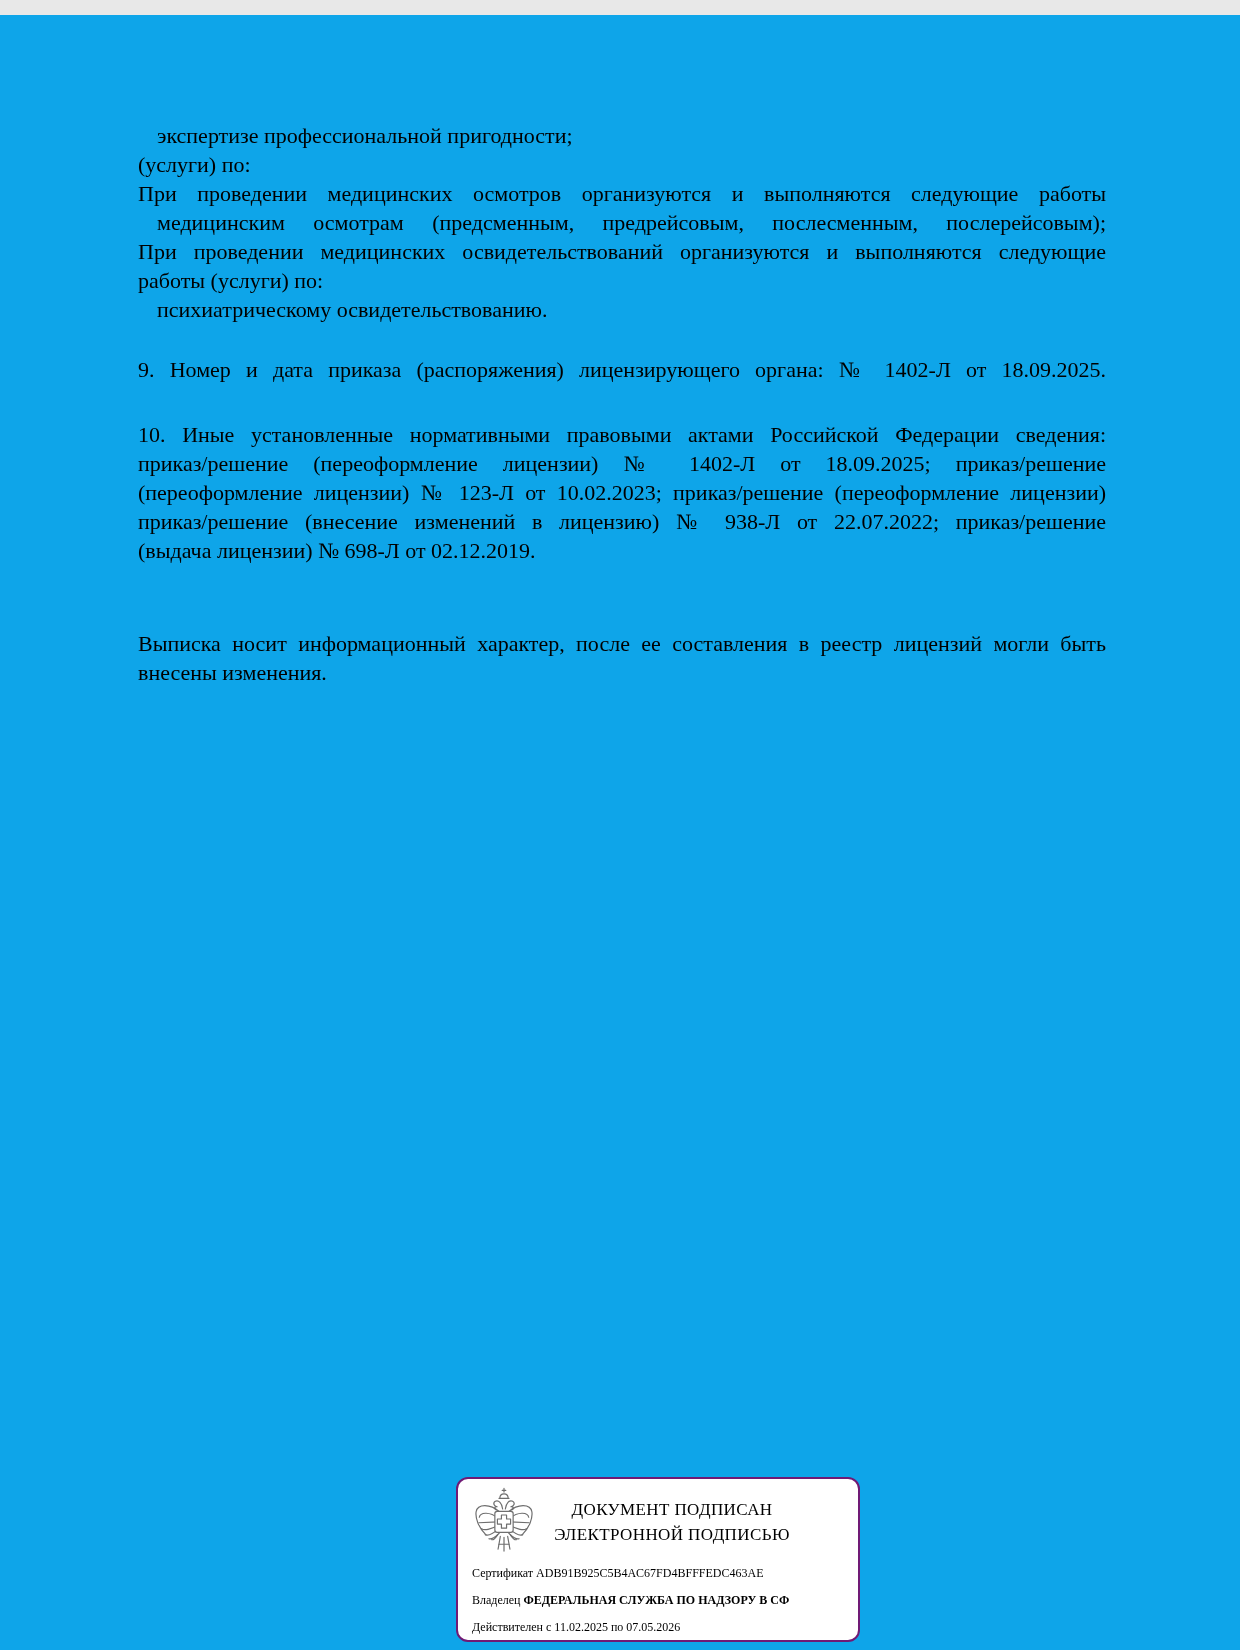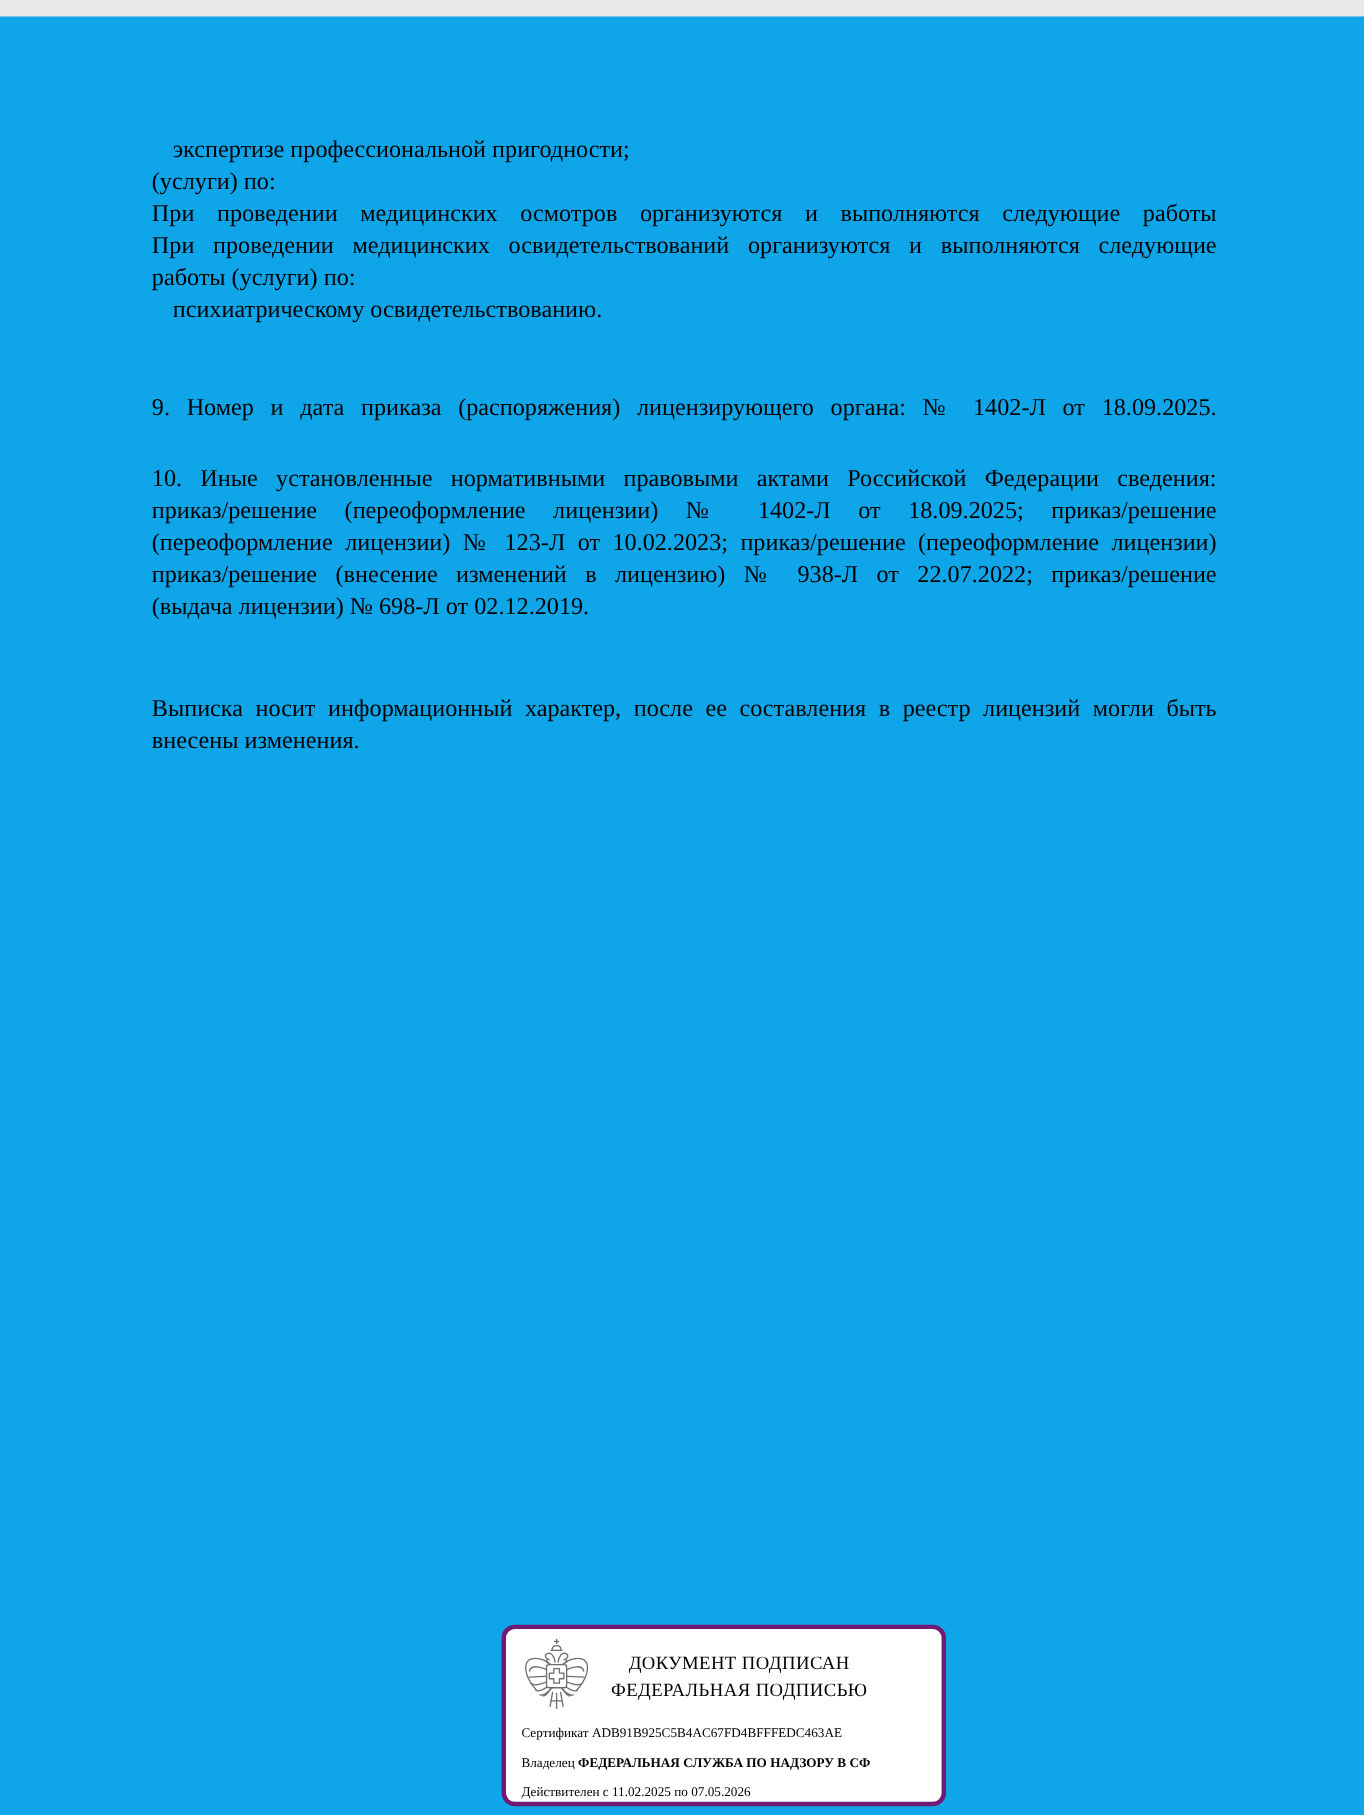--- a/index.html
+++ b/index.html
@@ -32,21 +32,21 @@
   .line.indent { padding-left: 19px; }
 
   
   .stamp {
     position: absolute;
     left: 456px;
     top: 1462px;
     width: 404px;
     height: 165px;
     box-sizing: border-box;
-    border: 4px solid #701a75;
+    border: 2px solid #701a75;
     border-radius: 12px;
     background: #ffffff;
     overflow: hidden;
   }
   .stamp-top {
     display: flex;
     align-items: flex-start;
     padding: 6px 10px 0 14px;
     height: 72px;
   }
@@ -72,20 +72,21 @@
 </head>
 <body>
 
 <div class="page">
 
   <div class="doc-body">
       <div class="paragraph" style="top: 106px;">
         <div class="line indent">экспертизе профессиональной пригодности;</div>
         <div class="line">(услуги) по:</div>
         <div class="line fill">При проведении медицинских осмотров организуются и выполняются следующие работы</div>
+        <div class="line indent fill">медицинским осмотрам (предсменным, предрейсовым, послесменным, послерейсовым);</div>
         <div class="line fill">При проведении медицинских освидетельствований организуются и выполняются следующие</div>
         <div class="line">работы (услуги) по:</div>
         <div class="line indent">психиатрическому освидетельствованию.</div>
       </div>
       <div class="paragraph" style="top: 340px;">
         <div class="line fill">9. Номер и дата приказа (распоряжения) лицензирующего органа: № 1402-Л от 18.09.2025.</div>
       </div>
       <div class="paragraph" style="top: 405px;">
         <div class="line fill">10. Иные установленные нормативными правовыми актами Российской Федерации сведения:</div>
         <div class="line fill">приказ/решение (переоформление лицензии) № 1402-Л от 18.09.2025; приказ/решение</div>
@@ -120,21 +121,21 @@
           <path d="M28 52 C26 56 23 58 21.5 57.5"></path>
           <path d="M42 52 C44 56 47 58 48.5 57.5"></path>
           <path d="M31 54 L28.5 68 M35 55 L35 70 M39 54 L41.5 68"></path>
           <path d="M29.5 62.5 h11"></path>
           <rect x="25" y="26.5" width="20" height="23" rx="2.5" fill="#ffffff"></rect>
           <path d="M32.2 30.5 h5.6 v4.4 h4.4 v5.6 h-4.4 v4.4 h-5.6 v-4.4 h-4.4 v-5.6 h4.4 Z"></path>
         </g>
       </svg>
       <div class="stamp-title">
         <div>ДОКУМЕНТ ПОДПИСАН</div>
-        <div>ФЕДЕРАЛЬНАЯ ПОДПИСЬЮ</div>
+        <div>ЭЛЕКТРОННОЙ ПОДПИСЬЮ</div>
       </div>
     </div>
     <div class="stamp-lines">
       <div class="stamp-line"><span>Сертификат</span>&nbsp;<span>ADB91B925C5B4AC67FD4BFFFEDC463AE</span></div>
       <div class="stamp-line"><span>Владелец</span>&nbsp;<span class="owner-value">ФЕДЕРАЛЬНАЯ СЛУЖБА ПО НАДЗОРУ В СФ</span></div>
       <div class="stamp-line">Действителен с 11.02.2025 по 07.05.2026</div>
     </div>
   </div>
 
 </div>

